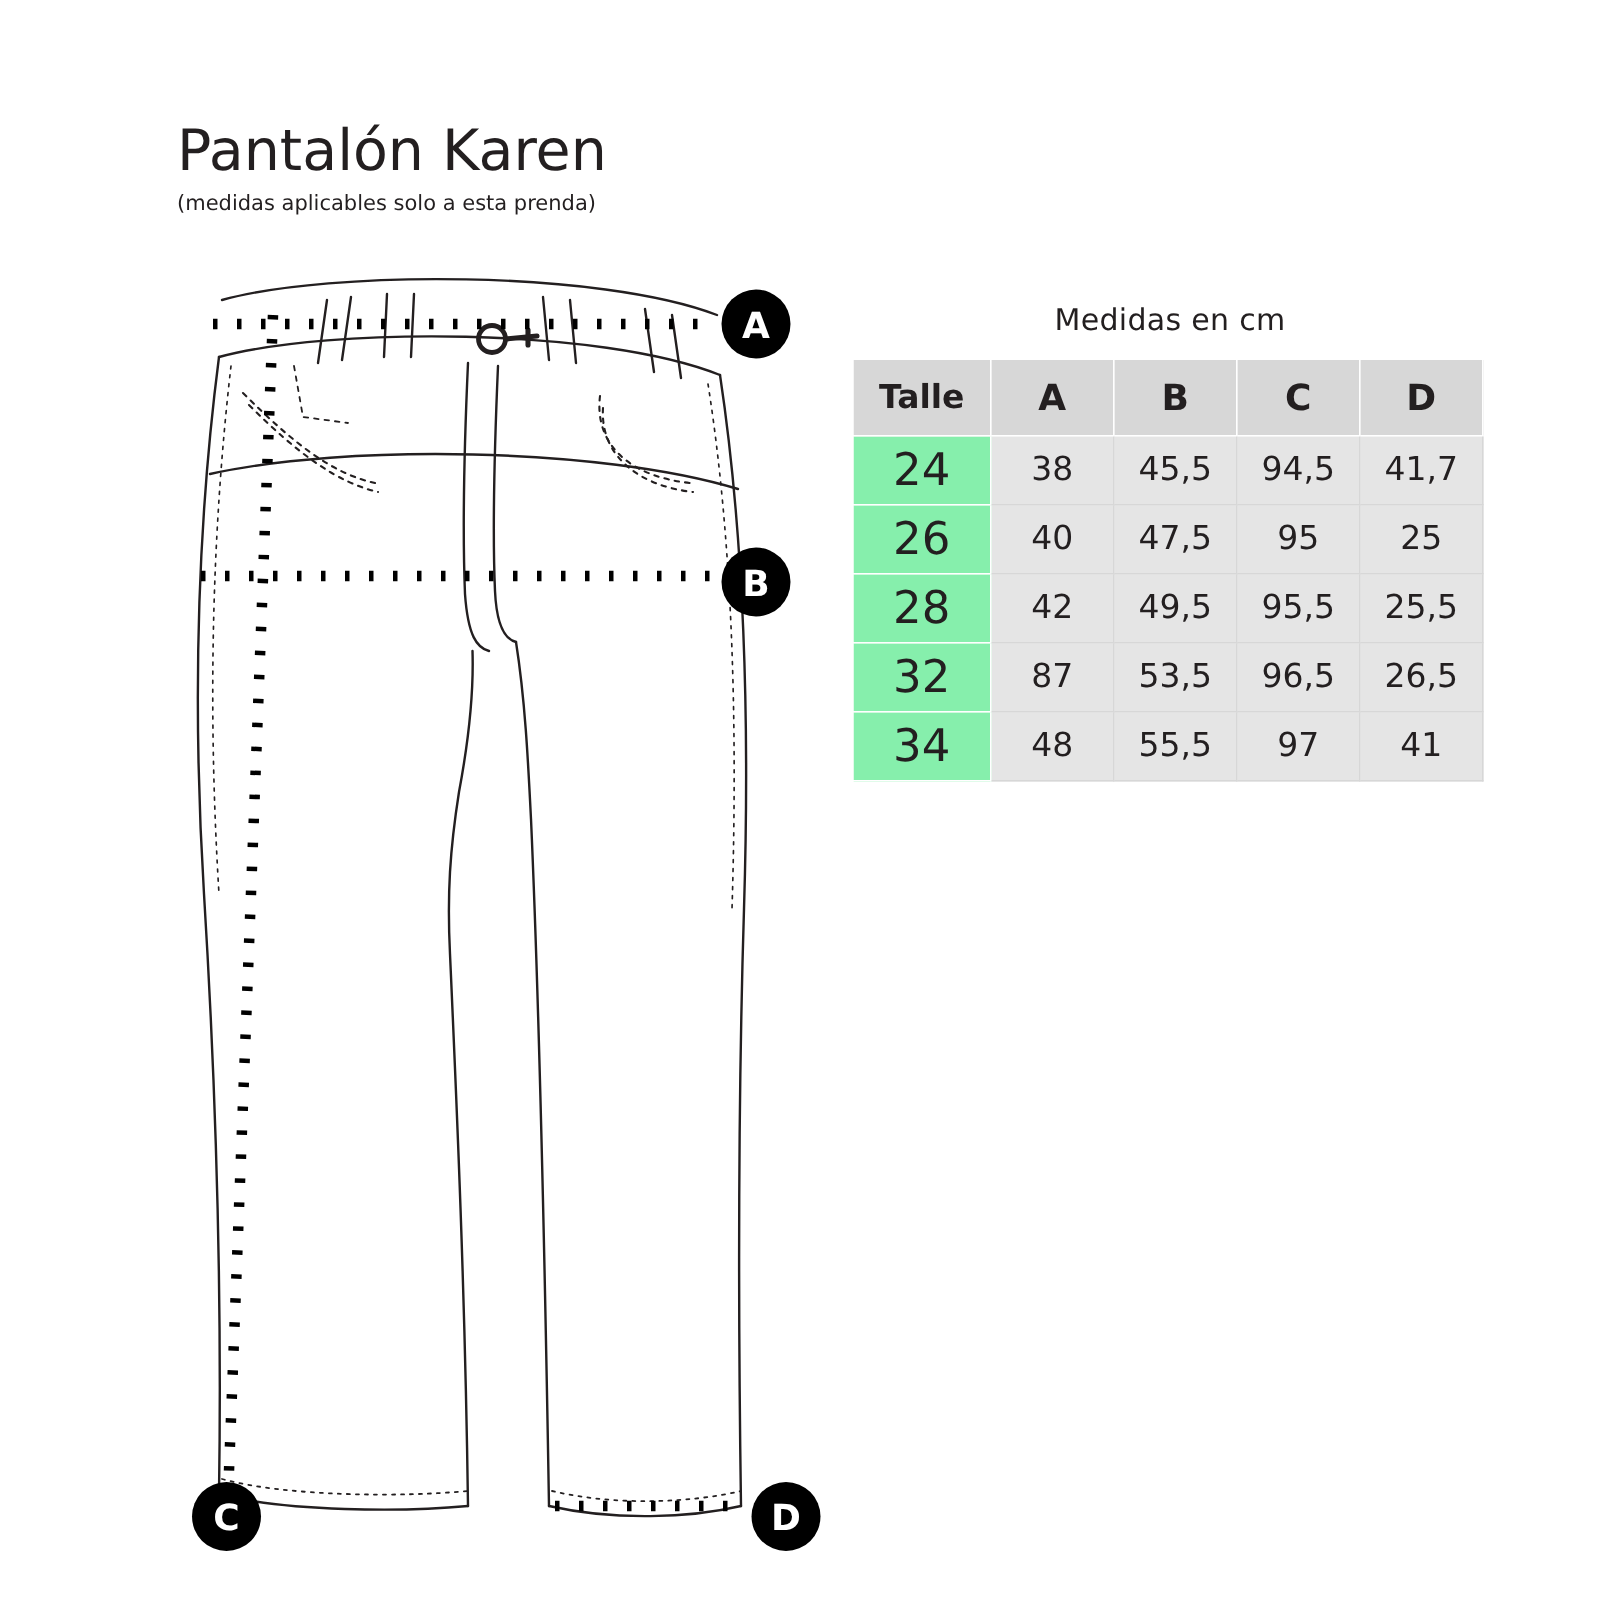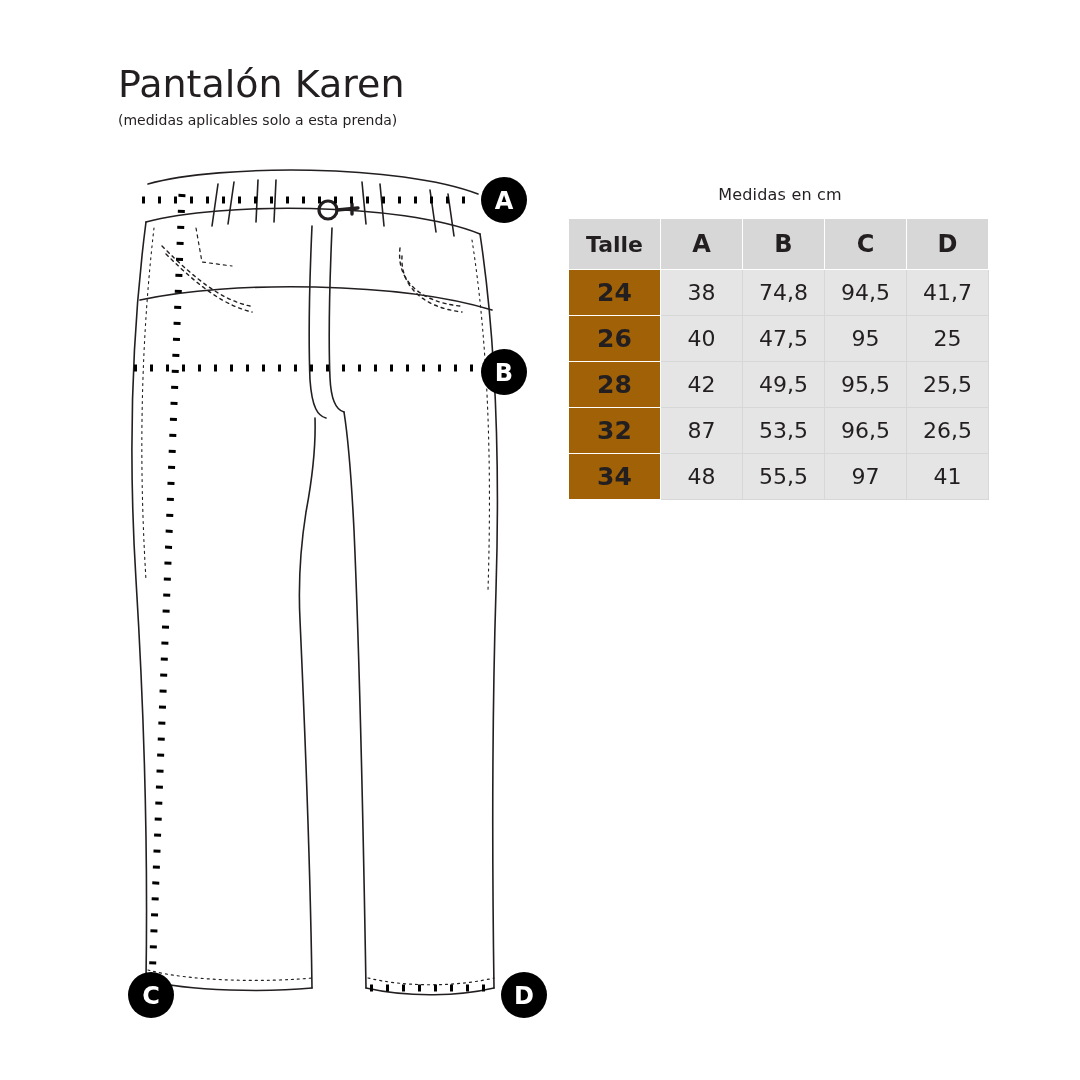--- a/index.html
+++ b/index.html
@@ -10,21 +10,21 @@
   body {
     width: 1080px;
     height: 1080px;
     position: relative;
     font-family: "DejaVu Sans", sans-serif;
     color: #231f20;
     overflow: hidden;
   }
   #page {
     position: absolute;
-    left: 0; top: 0;
+    left: 0; top: 16px;
     width: 1080px;
     height: 837px;
   }
   #title {
     position: absolute;
     left: 118px;
     top: 62px;
     font-size: 38px;
     font-weight: 400;
     letter-spacing: 0px;
@@ -56,21 +56,21 @@
 
   
   #table-wrap {
     position: absolute;
     left: 568px;
     top: 185px;
     width: 424px;
   }
   #table-caption {
     text-align: center;
-    font-size: 16px;
+    font-size: 20px;
     color: #231f20;
     margin-bottom: 14px;
     letter-spacing: 0.2px;
   }
   table.size-table {
     border-collapse: collapse;
     width: 420px;
     table-layout: fixed;
   }
   table.size-table th,
@@ -86,23 +86,23 @@
   table.size-table thead th {
     background: #d7d7d7;
     font-weight: bold;
     font-size: 24px;
     height: 50px;
   }
   table.size-table thead th.col-talle {
     font-size: 22px;
   }
   table.size-table tbody td.size-cell {
-    background: #a16207;
-    font-weight: bold;
-    font-size: 25px;
+    background: #86efac;
+    font-weight: normal;
+    font-size: 30px;
   }
   table.size-table tbody td.val-cell {
     background: #e5e5e5;
     border: 1px solid #d7d7d7;
   }
   table.size-table col.c-talle { width: 92px; }
   table.size-table col.c-v { width: 82px; }
 </style>
 </head>
 <body>
@@ -205,21 +205,21 @@
           <th>A</th>
           <th>B</th>
           <th>C</th>
           <th>D</th>
         </tr>
       </thead>
       <tbody>
         <tr>
           <td class="size-cell">24</td>
           <td class="val-cell">38</td>
-          <td class="val-cell">74,8</td>
+          <td class="val-cell">45,5</td>
           <td class="val-cell">94,5</td>
           <td class="val-cell">41,7</td>
         </tr>
         <tr>
           <td class="size-cell">26</td>
           <td class="val-cell">40</td>
           <td class="val-cell">47,5</td>
           <td class="val-cell">95</td>
           <td class="val-cell">25</td>
         </tr>

